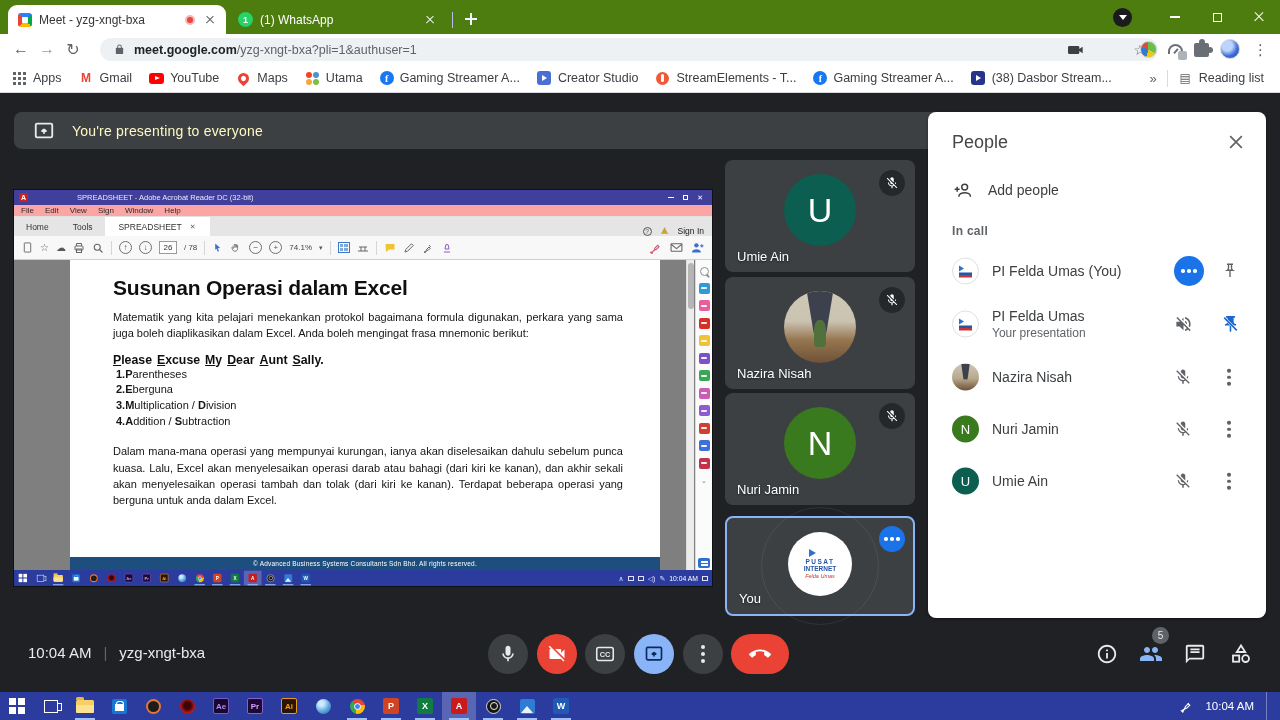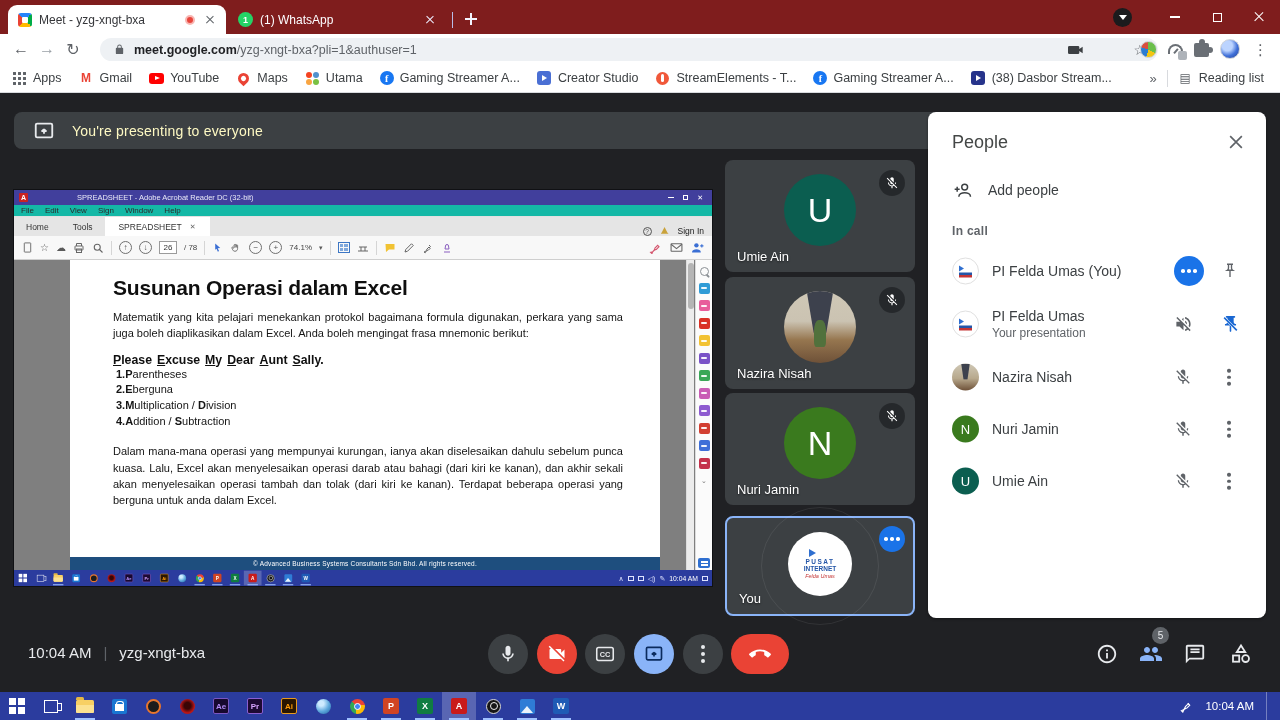--- a/index.html
+++ b/index.html
@@ -1,21 +1,21 @@
 <!DOCTYPE html>
 <html><head>
 <meta charset="utf-8">
 <style>
   * { box-sizing: border-box; margin:0; padding:0; }
   html,body { width:1280px; height:720px; }
   body { font-family:"Liberation Sans","DejaVu Sans",sans-serif; overflow:hidden; background:#202124; }
   .screen { position:relative; width:1280px; height:720px; overflow:hidden; }
 
   
-  .tabstrip { position:absolute; top:0; left:0; width:1280px; height:34px; background:#7f1d1d; display:flex; align-items:flex-end; }
+  .tabstrip { position:absolute; top:0; left:0; width:1280px; height:34px; background:#4d7c0f; display:flex; align-items:flex-end; }
   .tab { height:29px; display:flex; align-items:center; padding:0 8px 0 10px; font-size:12px; gap:7px; border-radius:9px 9px 0 0; }
   .tab.active { background:#fff; color:#35363a; width:218px; margin-left:8px; }
   .tab.inactive { color:#fdfdff; width:218px; margin-left:2px; }
   .tab-title { flex:1; white-space:nowrap; overflow:hidden; text-overflow:ellipsis; }
   .fav-meet { width:14px; height:14px; border-radius:3px; flex:0 0 14px;
     background:conic-gradient(from -45deg,#2684fc 0 90deg,#00ac47 90deg 180deg,#ffba00 180deg 270deg,#ea4335 270deg 360deg); position:relative; }
   .fav-meet::after { content:""; position:absolute; inset:4px; background:#fff; border-radius:1px; }
   .fav-wa { width:15px; height:15px; border-radius:50%; background:#25d366; color:#fff; font-size:9px; font-weight:bold; display:flex; align-items:center; justify-content:center; flex:0 0 15px; }
   .recdot { width:10px; height:10px; border-radius:50%; background:#e8453c; border:2px solid #f8b6b2; flex:0 0 10px; }
   .tabx { width:16px; height:16px; border-radius:50%; position:relative; flex:0 0 16px; cursor:pointer; }
@@ -88,21 +88,21 @@
   
   .pres { position:absolute; left:14px; top:190px; width:698px; height:396px; background:#fff; z-index:1; box-shadow:0 0 0 1px #101114; }
   .ac-title { height:15px; background:#413f9c; display:flex; align-items:center; padding:0 5px; gap:4px; }
   .ac-title .t { color:#e9e9f7; font-size:7.5px; white-space:nowrap;margin-left:45px; }
   .ac-appico { width:9px; height:9px; background:#c92222; border-radius:1px; color:#fff; font-size:7px; font-weight:bold; display:flex; align-items:center; justify-content:center; }
   .ac-wc { margin-left:auto; display:flex; gap:9px; align-items:center; padding-right:4px; }
   .ac-wc i { display:block; }
   .ac-min { width:6px; height:1.3px; background:#fff; }
   .ac-max { width:5.5px; height:5.5px; border:1px solid #fff; }
   .ac-x { color:#fff; font-size:7px; font-style:normal; line-height:1; }
-  .ac-menu { height:12px; background:#14b8a6; border-bottom:1px solid #e1e1e1; display:flex; align-items:center; gap:11px; padding-left:7px; }
+  .ac-menu { height:12px; background:#fca5a5; border-bottom:1px solid #e1e1e1; display:flex; align-items:center; gap:11px; padding-left:7px; }
   .ac-menu span { font-size:8px; color:#2b2b2b; }
   .ac-tabs { height:19px; background:#e5e5e5; display:flex; align-items:flex-end; }
   .ac-tab { font-size:8.5px; color:#333; padding:0 12px; height:19px; display:flex; align-items:center; }
   .ac-tab.doc { background:#fff; gap:8px; padding:0 10px; min-width:105px; justify-content:center; }
   .ac-tab .x { color:#666; font-size:7px; }
   .ac-tabs-right { margin-left:auto; display:flex; align-items:center; gap:9px; padding-right:8px; }
   .ac-q { width:9px; height:9px; border:1px solid #555; border-radius:50%; color:#555; font-size:6.5px; display:flex; align-items:center; justify-content:center; }
   .ac-bell { width:8px; height:8px; background:#b03030; clip-path:polygon(50% 0,85% 70%,100% 85%,0 85%,15% 70%); }
   .ac-signin { font-size:8.5px; color:#222; }
   .ac-toolbar { height:24px; background:#f8f8f8; border-bottom:1px solid #cfcfcf; display:flex; align-items:center; gap:7px; padding:0 8px; }

